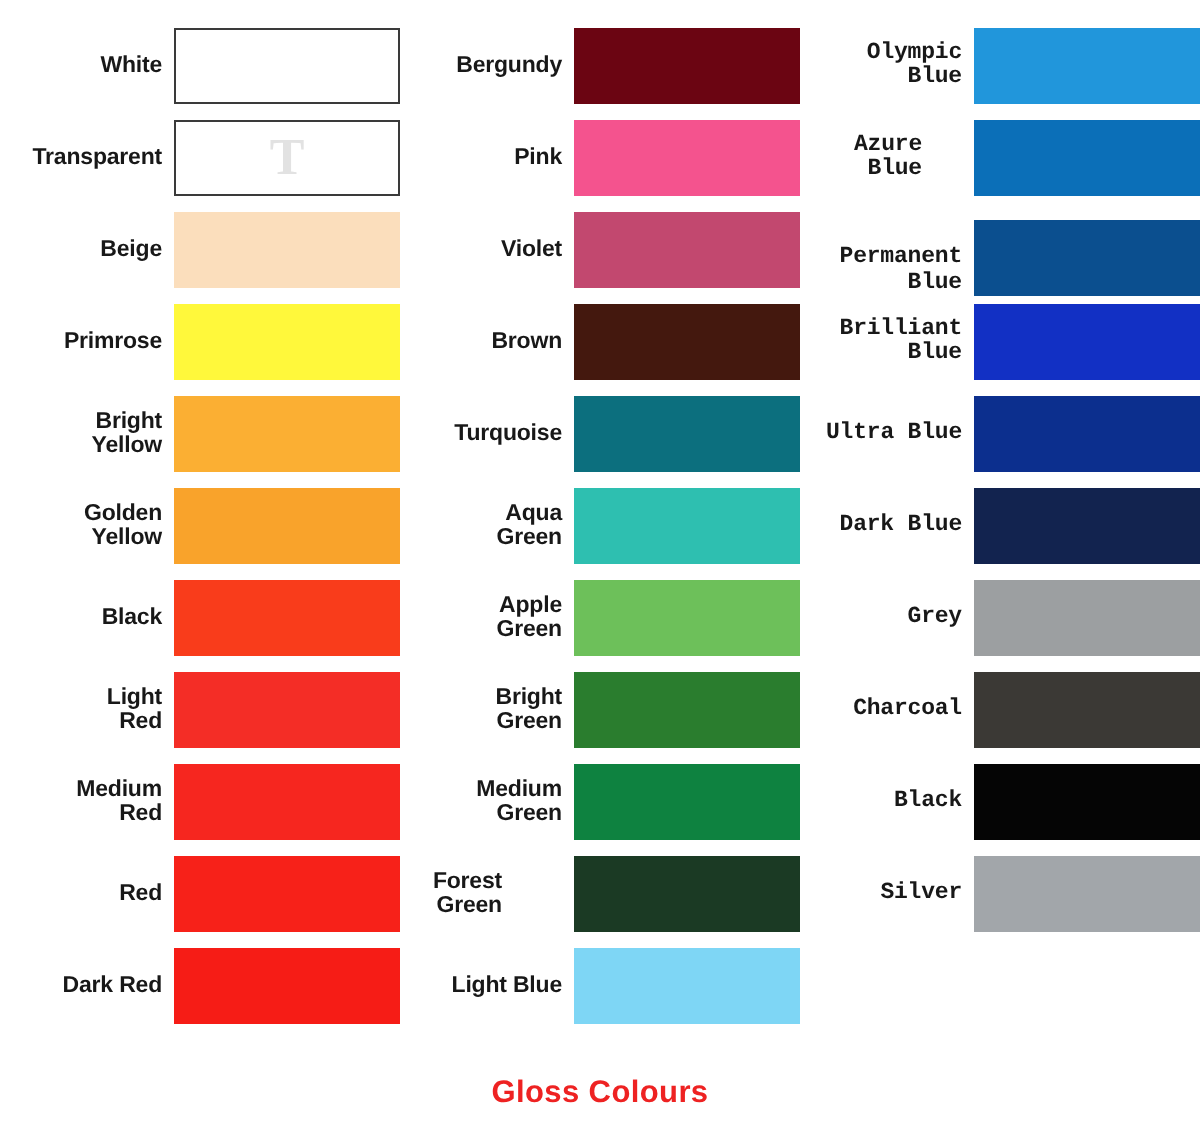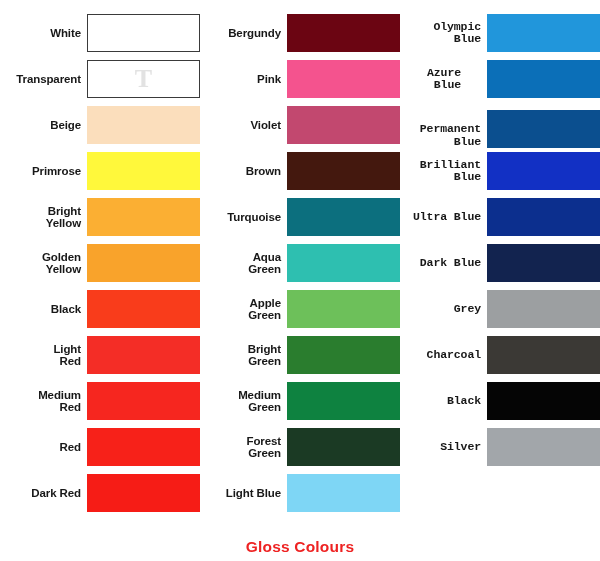--- a/index.html
+++ b/index.html
@@ -181,21 +181,21 @@
       <div class="swatch-row" style="top: 332px;">
         <div class="swatch-label">Bright
 Green</div>
         <div class="swatch-chip" style="width: 113px; height: 38px; background: rgb(42, 125, 46);"></div>
       </div>
       <div class="swatch-row" style="top: 378px;">
         <div class="swatch-label">Medium
 Green</div>
         <div class="swatch-chip" style="width: 113px; height: 38px; background: rgb(14, 130, 64);"></div>
       </div>
-      <div class="swatch-row" style="top: 424px;">
+      <div class="swatch-row" style="top: 424px; gap: 30px;">
         <div class="swatch-label">Forest
 Green</div>
         <div class="swatch-chip" style="width: 113px; height: 38px; background: rgb(27, 58, 36);"></div>
       </div>
       <div class="swatch-row" style="top: 470px;">
         <div class="swatch-label">Light Blue</div>
         <div class="swatch-chip" style="width: 113px; height: 38px; background: rgb(126, 214, 245);"></div>
       </div>
     </div>
   <div class="column" id="col-2">

